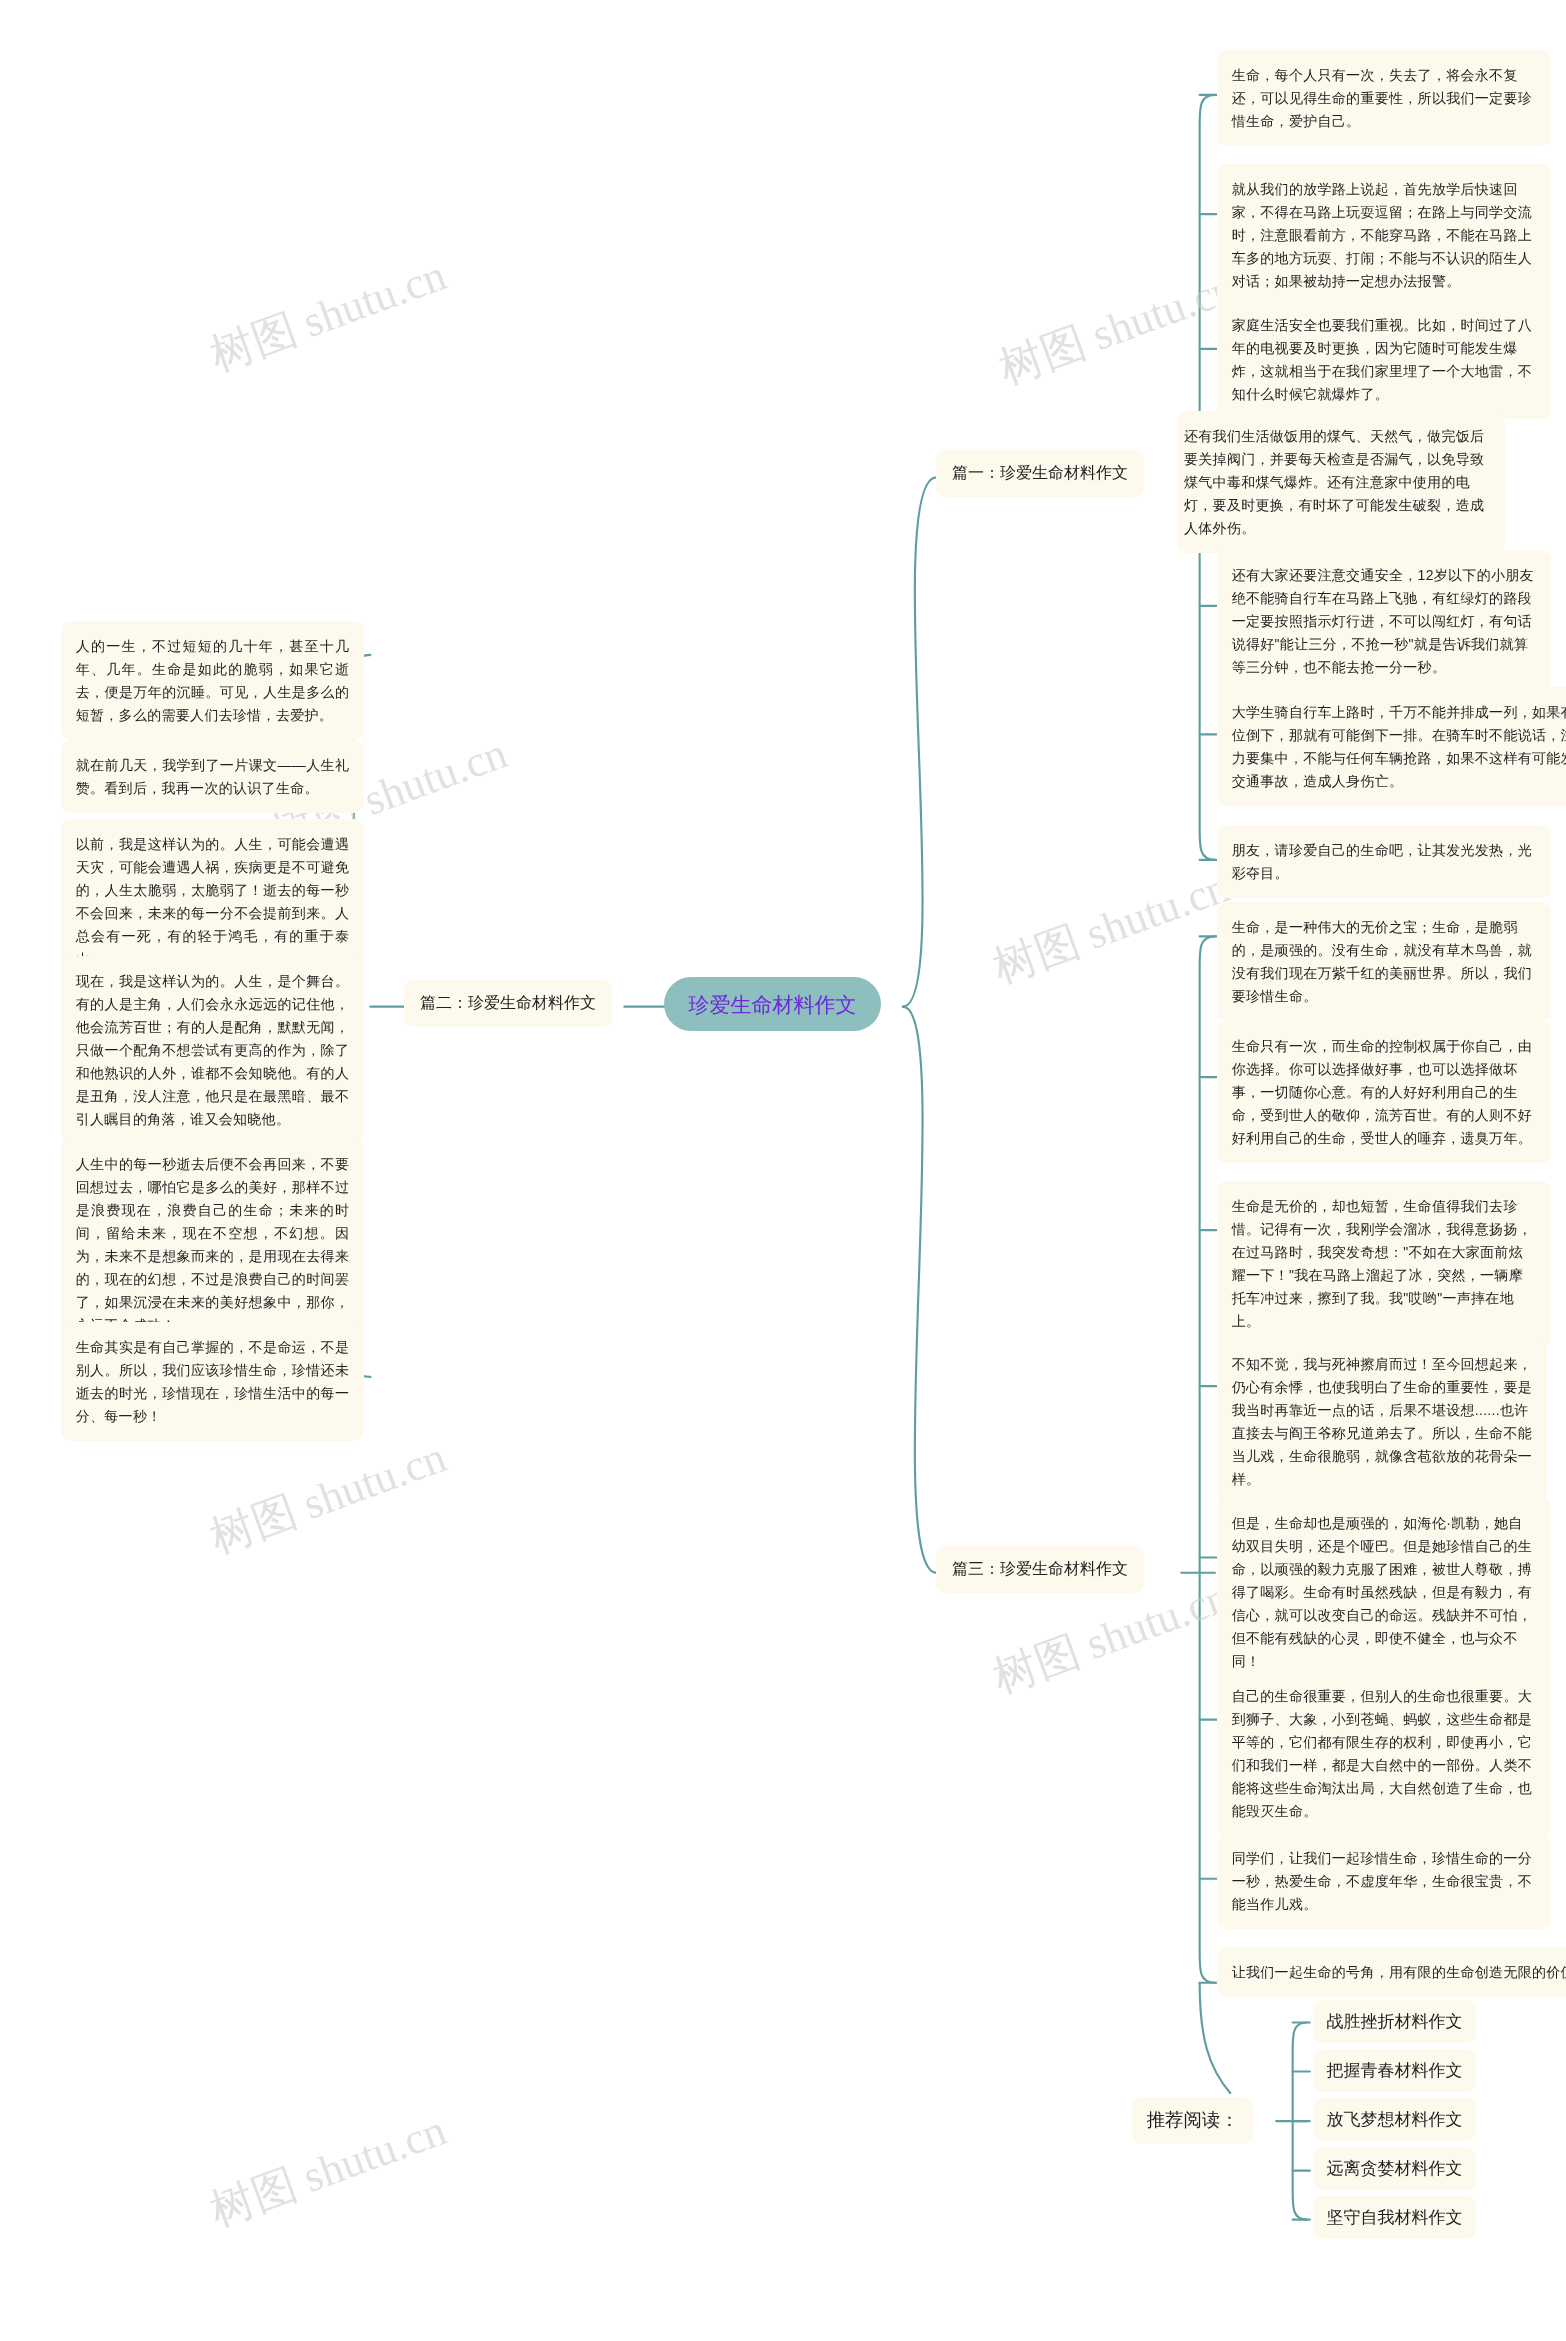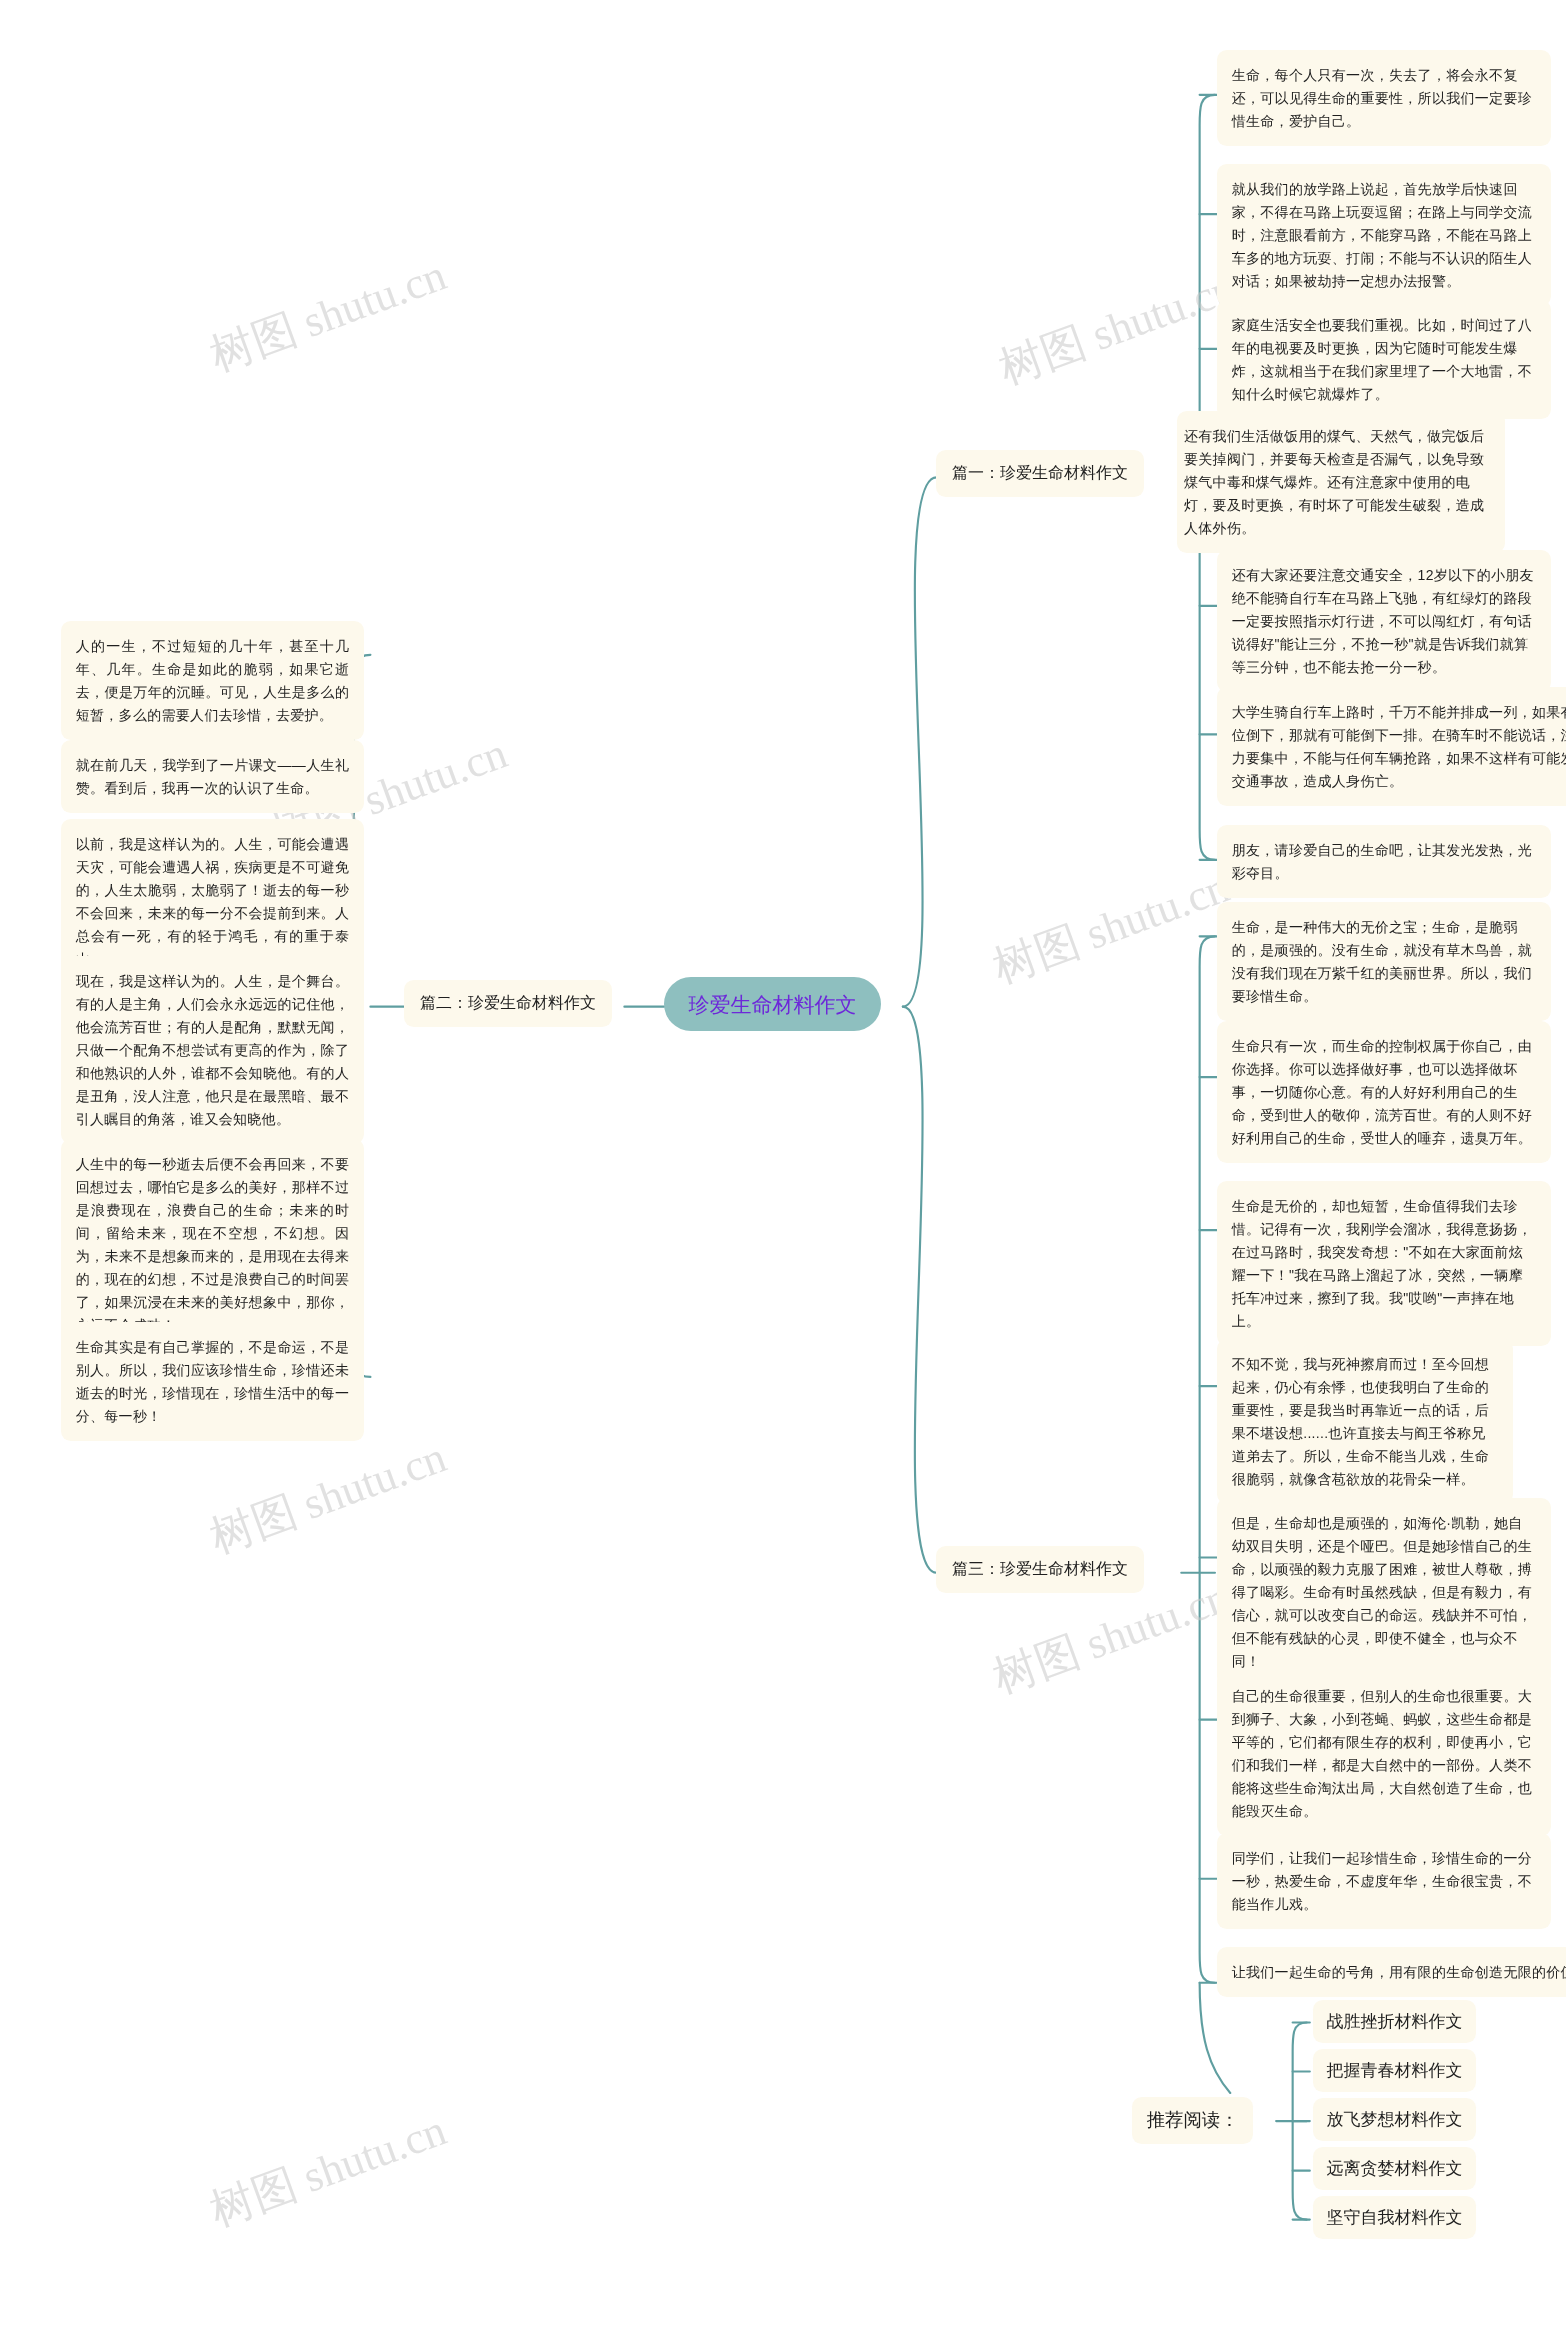--- a/index.html
+++ b/index.html
@@ -145,21 +145,21 @@
   <div class="node para" style="left:1177px;top:411px;width:328px;padding-left:7px;">还有我们生活做饭用的煤气、天然气，做完饭后要关掉阀门，并要每天检查是否漏气，以免导致煤气中毒和煤气爆炸。还有注意家中使用的电灯，要及时更换，有时坏了可能发生破裂，造成人体外伤。</div>
   <div class="node para" style="left:1217px;top:550px;width:334px;">还有大家还要注意交通安全，12岁以下的小朋友绝不能骑自行车在马路上飞驰，有红绿灯的路段一定要按照指示灯行进，不可以闯红灯，有句话说得好"能让三分，不抢一秒"就是告诉我们就算等三分钟，也不能去抢一分一秒。</div>
   <div class="node para" style="left:1217px;top:687px;width:400px;">大学生骑自行车上路时，千万不能并排成一列，如果有一位倒下，那就有可能倒下一排。在骑车时不能说话，注意力要集中，不能与任何车辆抢路，如果不这样有可能发生交通事故，造成人身伤亡。</div>
   <div class="node para" style="left:1217px;top:825px;width:334px;">朋友，请珍爱自己的生命吧，让其发光发热，光彩夺目。</div>
 
   <div class="node branch" style="left:936px;top:1546px;">篇三：珍爱生命材料作文</div>
 
   <div class="node para" style="left:1217px;top:902px;width:334px;">生命，是一种伟大的无价之宝；生命，是脆弱的，是顽强的。没有生命，就没有草木鸟兽，就没有我们现在万紫千红的美丽世界。所以，我们要珍惜生命。</div>
   <div class="node para" style="left:1217px;top:1021px;width:334px;">生命只有一次，而生命的控制权属于你自己，由你选择。你可以选择做好事，也可以选择做坏事，一切随你心意。有的人好好利用自己的生命，受到世人的敬仰，流芳百世。有的人则不好好利用自己的生命，受世人的唾弃，遗臭万年。</div>
   <div class="node para" style="left:1217px;top:1181px;width:334px;">生命是无价的，却也短暂，生命值得我们去珍惜。记得有一次，我刚学会溜冰，我得意扬扬，在过马路时，我突发奇想："不如在大家面前炫耀一下！"我在马路上溜起了冰，突然，一辆摩托车冲过来，擦到了我。我"哎哟"一声摔在地上。</div>
-  <div class="node para" style="left:1217px;top:1339px;width:296px;">不知不觉，我与死神擦肩而过！至今回想起来，仍心有余悸，也使我明白了生命的重要性，要是我当时再靠近一点的话，后果不堪设想......也许直接去与阎王爷称兄道弟去了。所以，生命不能当儿戏，生命很脆弱，就像含苞欲放的花骨朵一样。</div>
+  <div class="node para" style="left:1217px;top:1339px;width:330px;">不知不觉，我与死神擦肩而过！至今回想起来，仍心有余悸，也使我明白了生命的重要性，要是我当时再靠近一点的话，后果不堪设想......也许直接去与阎王爷称兄道弟去了。所以，生命不能当儿戏，生命很脆弱，就像含苞欲放的花骨朵一样。</div>
   <div class="node para" style="left:1217px;top:1498px;width:334px;">但是，生命却也是顽强的，如海伦·凯勒，她自幼双目失明，还是个哑巴。但是她珍惜自己的生命，以顽强的毅力克服了困难，被世人尊敬，搏得了喝彩。生命有时虽然残缺，但是有毅力，有信心，就可以改变自己的命运。残缺并不可怕，但不能有残缺的心灵，即使不健全，也与众不同！</div>
   <div class="node para" style="left:1217px;top:1833px;width:334px;">同学们，让我们一起珍惜生命，珍惜生命的一分一秒，热爱生命，不虚度年华，生命很宝贵，不能当作儿戏。</div>
   <div class="node para" style="left:1217px;top:1671px;width:334px;">自己的生命很重要，但别人的生命也很重要。大到狮子、大象，小到苍蝇、蚂蚁，这些生命都是平等的，它们都有限生存的权利，即使再小，它们和我们一样，都是大自然中的一部份。人类不能将这些生命淘汰出局，大自然创造了生命，也能毁灭生命。</div>
   <div class="node para" style="left:1217px;top:1947px;width:404px;">让我们一起生命的号角，用有限的生命创造无限的价值......</div>
 
   <div class="node branch" style="left:404px;top:980px;">篇二：珍爱生命材料作文</div>
 
   <div class="node para leftpara" style="left:61px;top:621px;width:303px;">人的一生，不过短短的几十年，甚至十几年、几年。生命是如此的脆弱，如果它逝去，便是万年的沉睡。可见，人生是多么的短暂，多么的需要人们去珍惜，去爱护。</div>
   <div class="node para leftpara" style="left:61px;top:740px;width:303px;">就在前几天，我学到了一片课文——人生礼赞。看到后，我再一次的认识了生命。</div>
   <div class="node para leftpara" style="left:61px;top:819px;width:303px;">以前，我是这样认为的。人生，可能会遭遇天灾，可能会遭遇人祸，疾病更是不可避免的，人生太脆弱，太脆弱了！逝去的每一秒不会回来，未来的每一分不会提前到来。人总会有一死，有的轻于鸿毛，有的重于泰山。</div>

